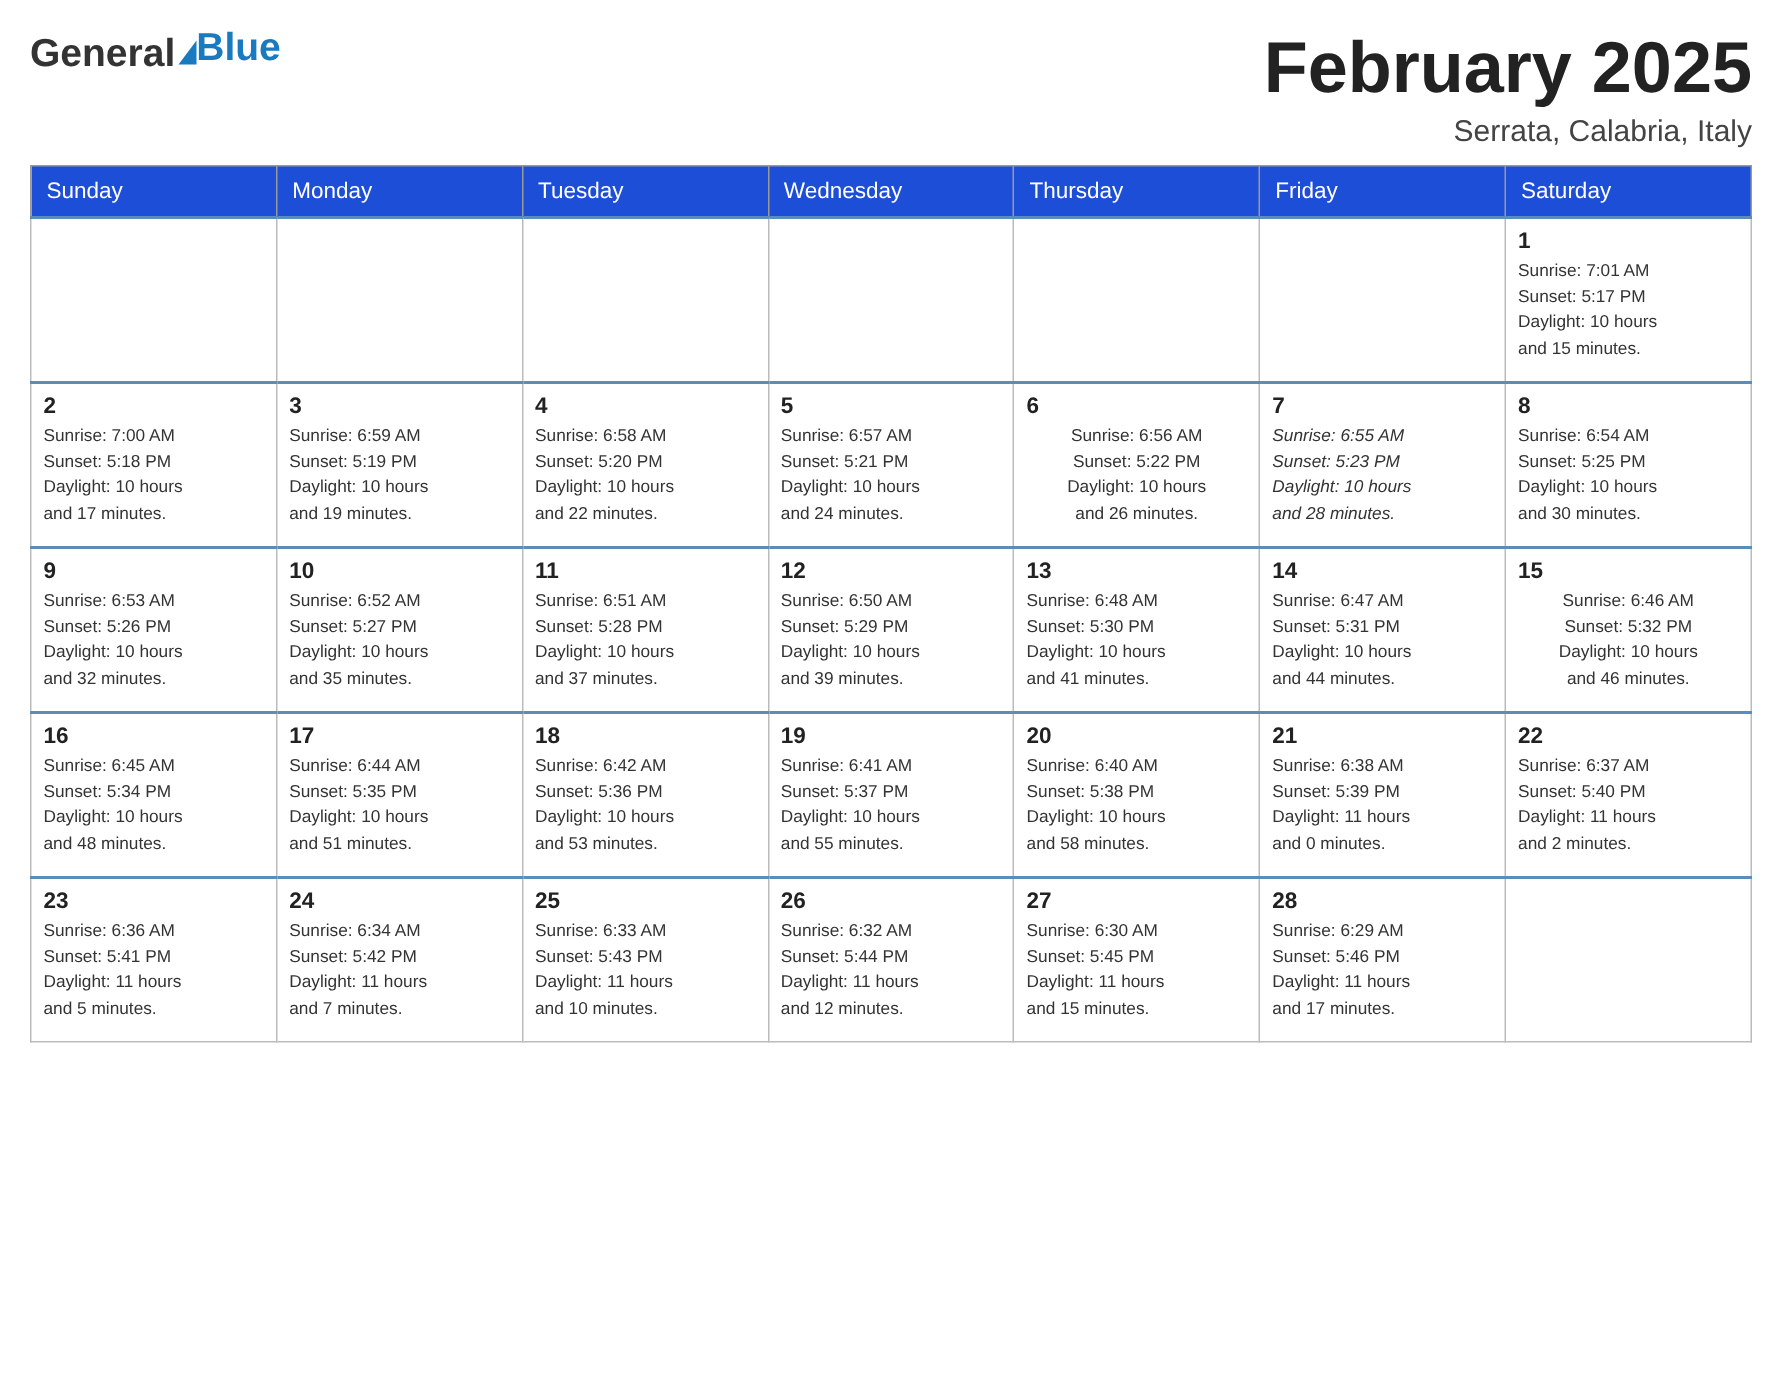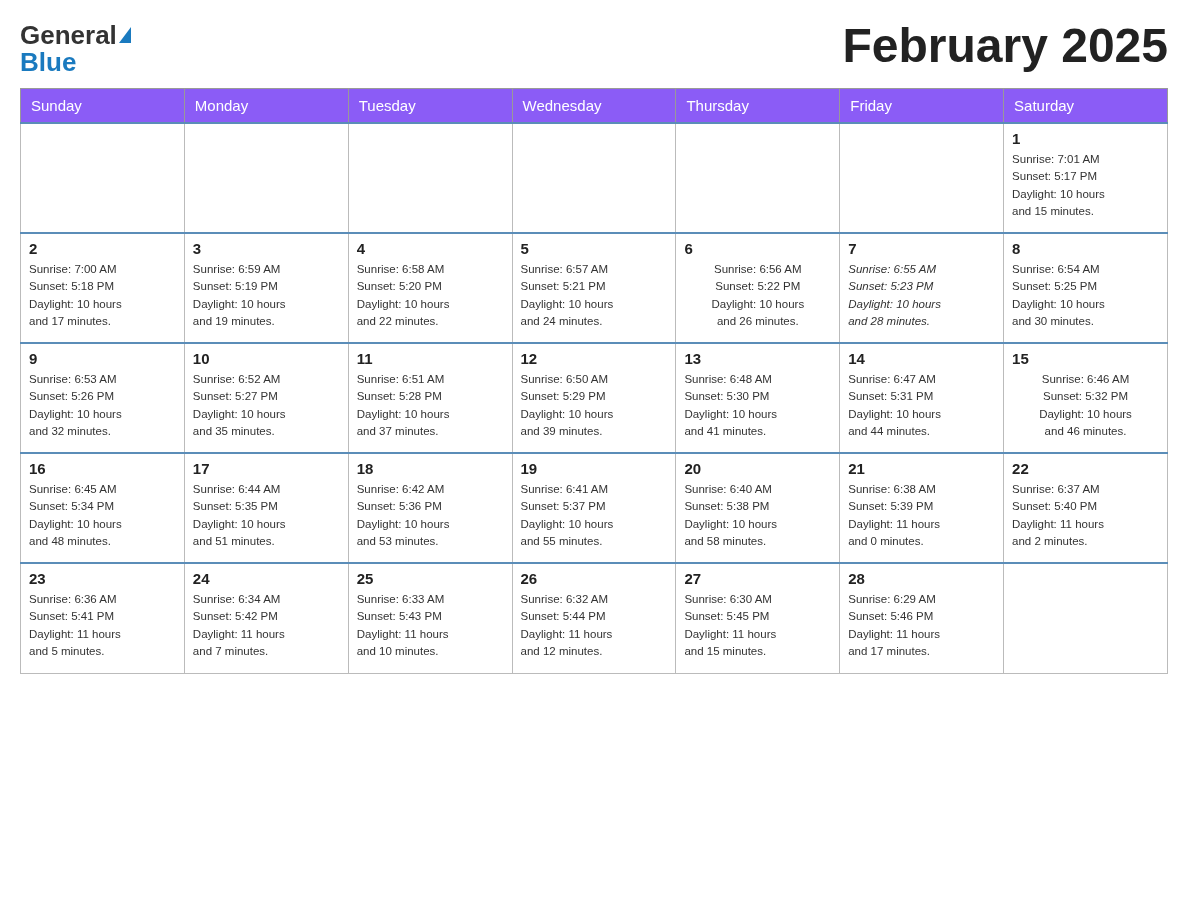--- a/index.html
+++ b/index.html
@@ -11,21 +11,21 @@
       min-height: 918px;
     }
     .header {
       display: flex;
       justify-content: space-between;
       align-items: flex-start;
       margin-bottom: 10px;
     }
     .logo {
       display: flex;
-      flex-direction: column;
+      flex-direction: row;
       align-items: flex-start;
     }
     .title-area {
       text-align: right;
     }
     .month-title {
       font-size: 48px;
       font-weight: bold;
       color: #222;
       line-height: 1.1;
@@ -34,21 +34,21 @@
       font-size: 20px;
       color: #444;
       margin-top: 4px;
     }
     .calendar {
       width: 100%;
       border-collapse: collapse;
       margin-top: 10px;
     }
     .calendar th {
-      background-color: #8b5cf6;
+      background-color: #1d4ed8;
       color: #fff;
       font-size: 15px;
       font-weight: normal;
       padding: 8px 10px;
       text-align: left;
       border: 1px solid #999;
     }
     .calendar td {
       border: 1px solid #bbb;
       vertical-align: top;
@@ -81,20 +81,21 @@
 <div class="header">
   <div class="logo">
     <div style="display:flex; align-items:center;">
       <span style="font-size:26px; font-weight:bold; color:#333; font-family:Arial;">General</span>
       <span style="display:inline-block; width:0; height:0; border-left:12px solid transparent; border-right:0px solid transparent; border-bottom:16px solid #1a7abf; margin-left:2px; margin-bottom:2px;"></span>
     </div>
     <span style="font-size:26px; font-weight:bold; color:#1a7abf; font-family:Liberation Sans, sans-serif; margin-top:-4px;">Blue</span>
   </div>
   <div class="title-area">
     <div class="month-title">February 2025</div>
+    <div class="subtitle">Serrata, Calabria, Italy</div>
   </div>
 </div>
 
 <table class="calendar">
   <thead>
     <tr>
       <th>Sunday</th>
       <th>Monday</th>
       <th>Tuesday</th>
       <th>Wednesday</th>

